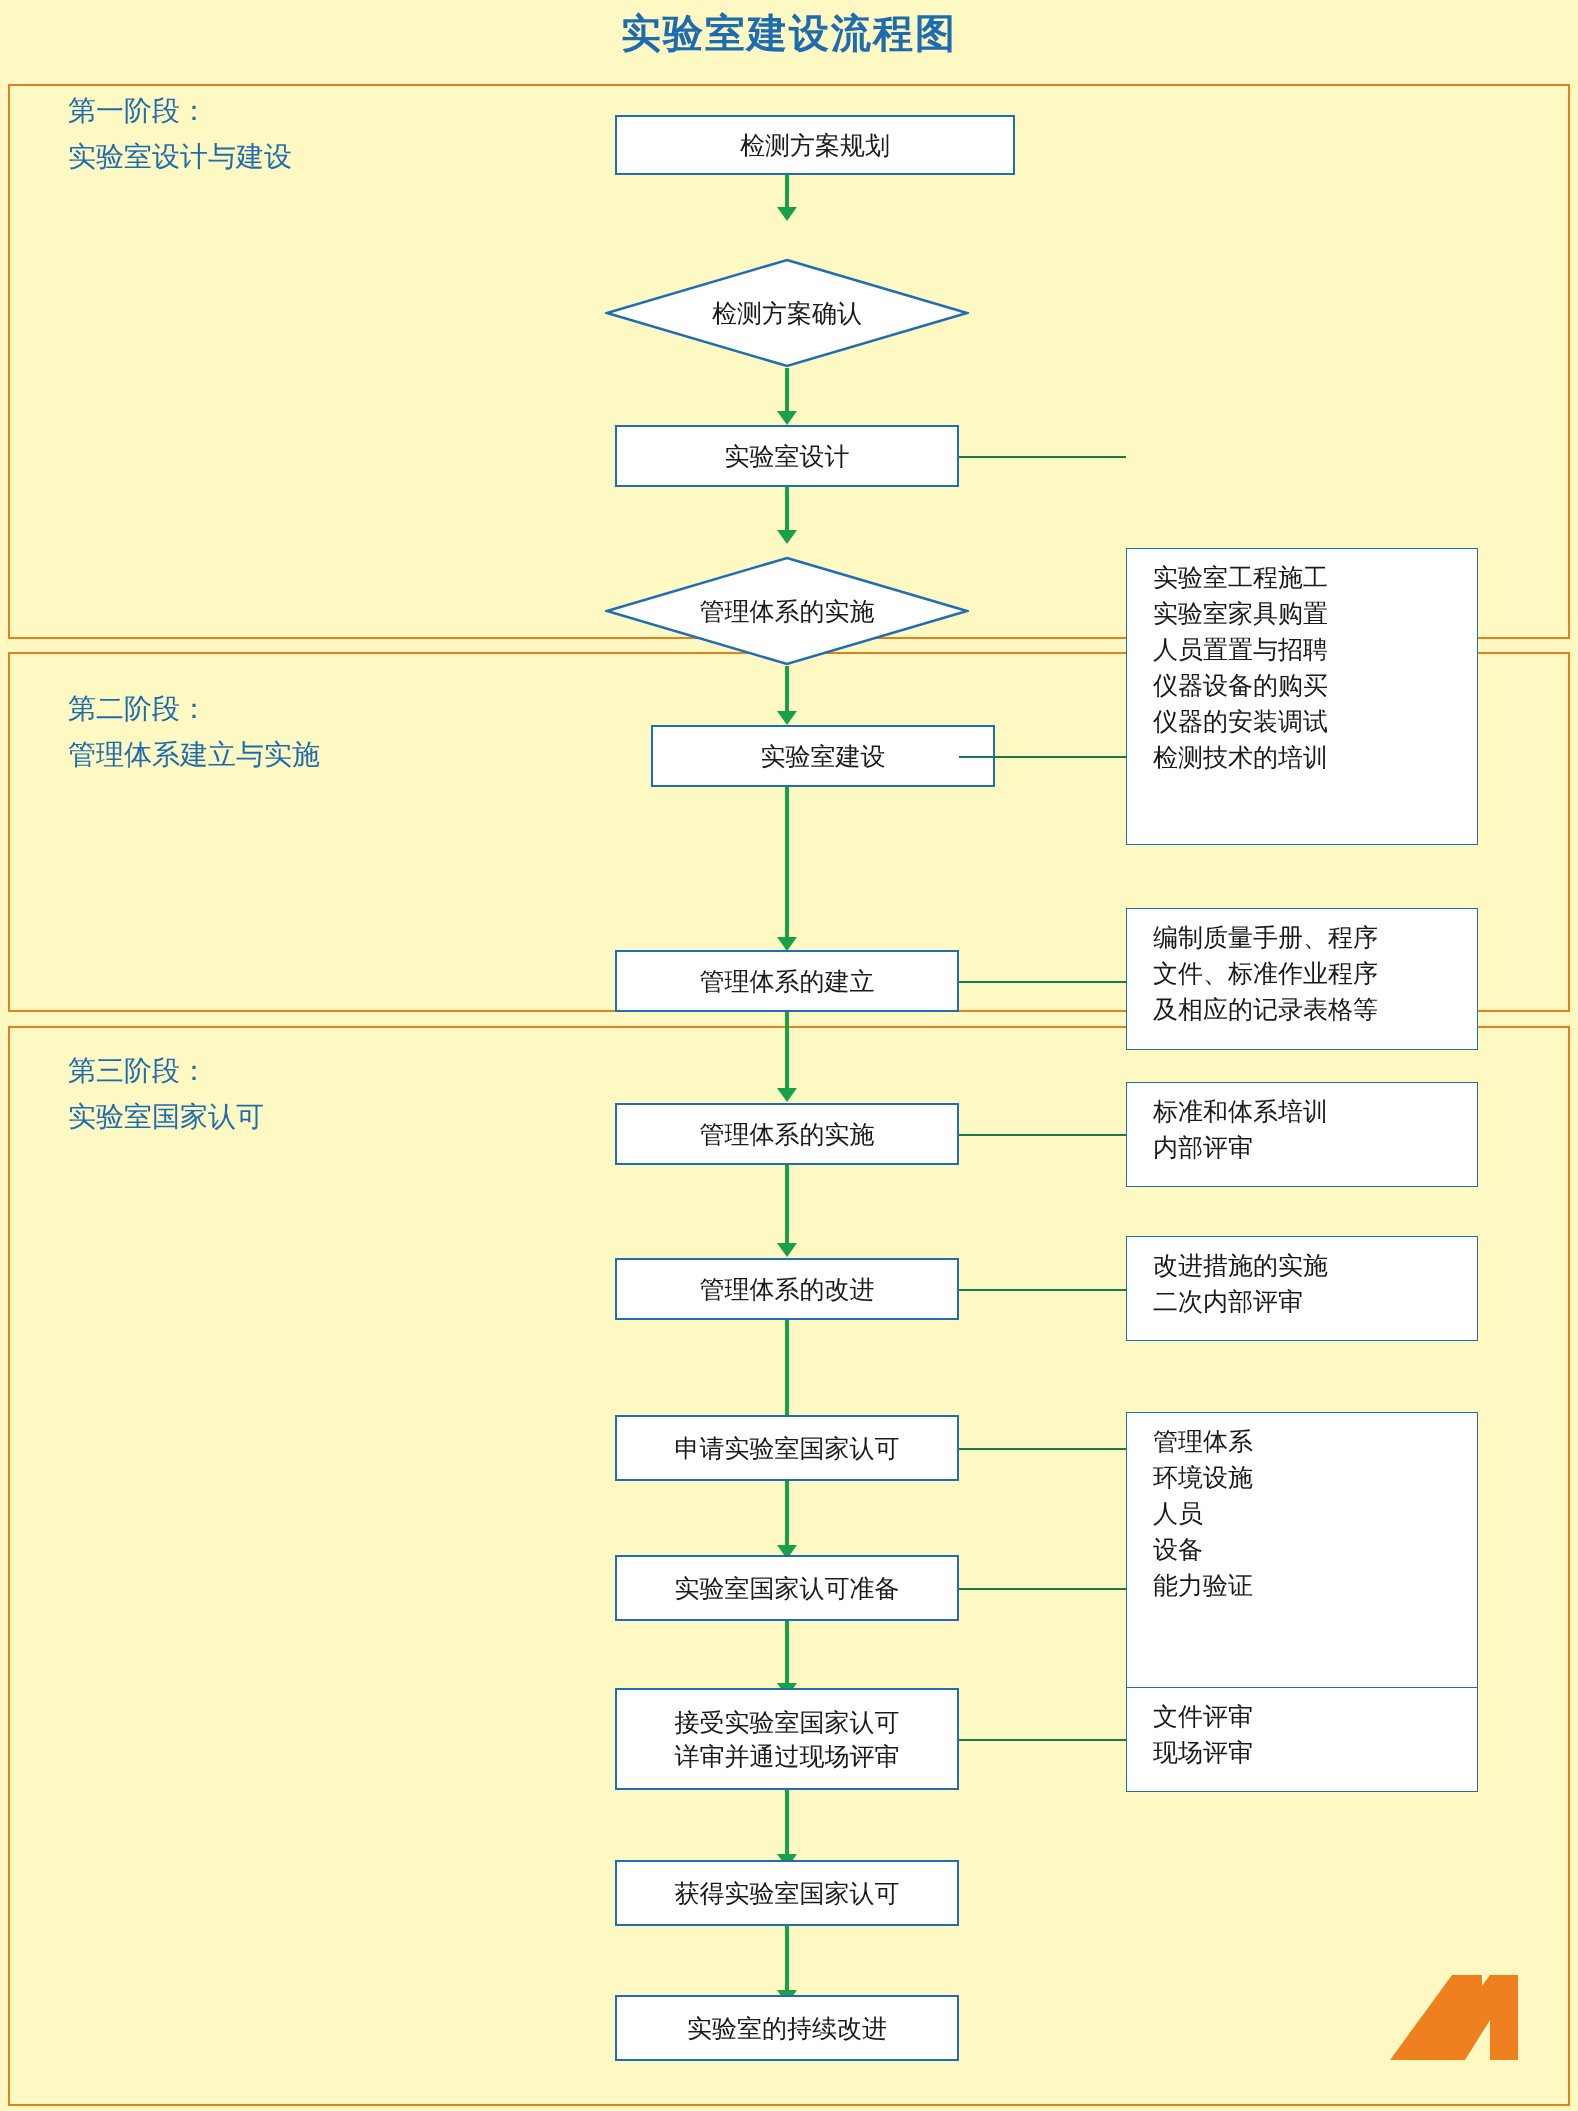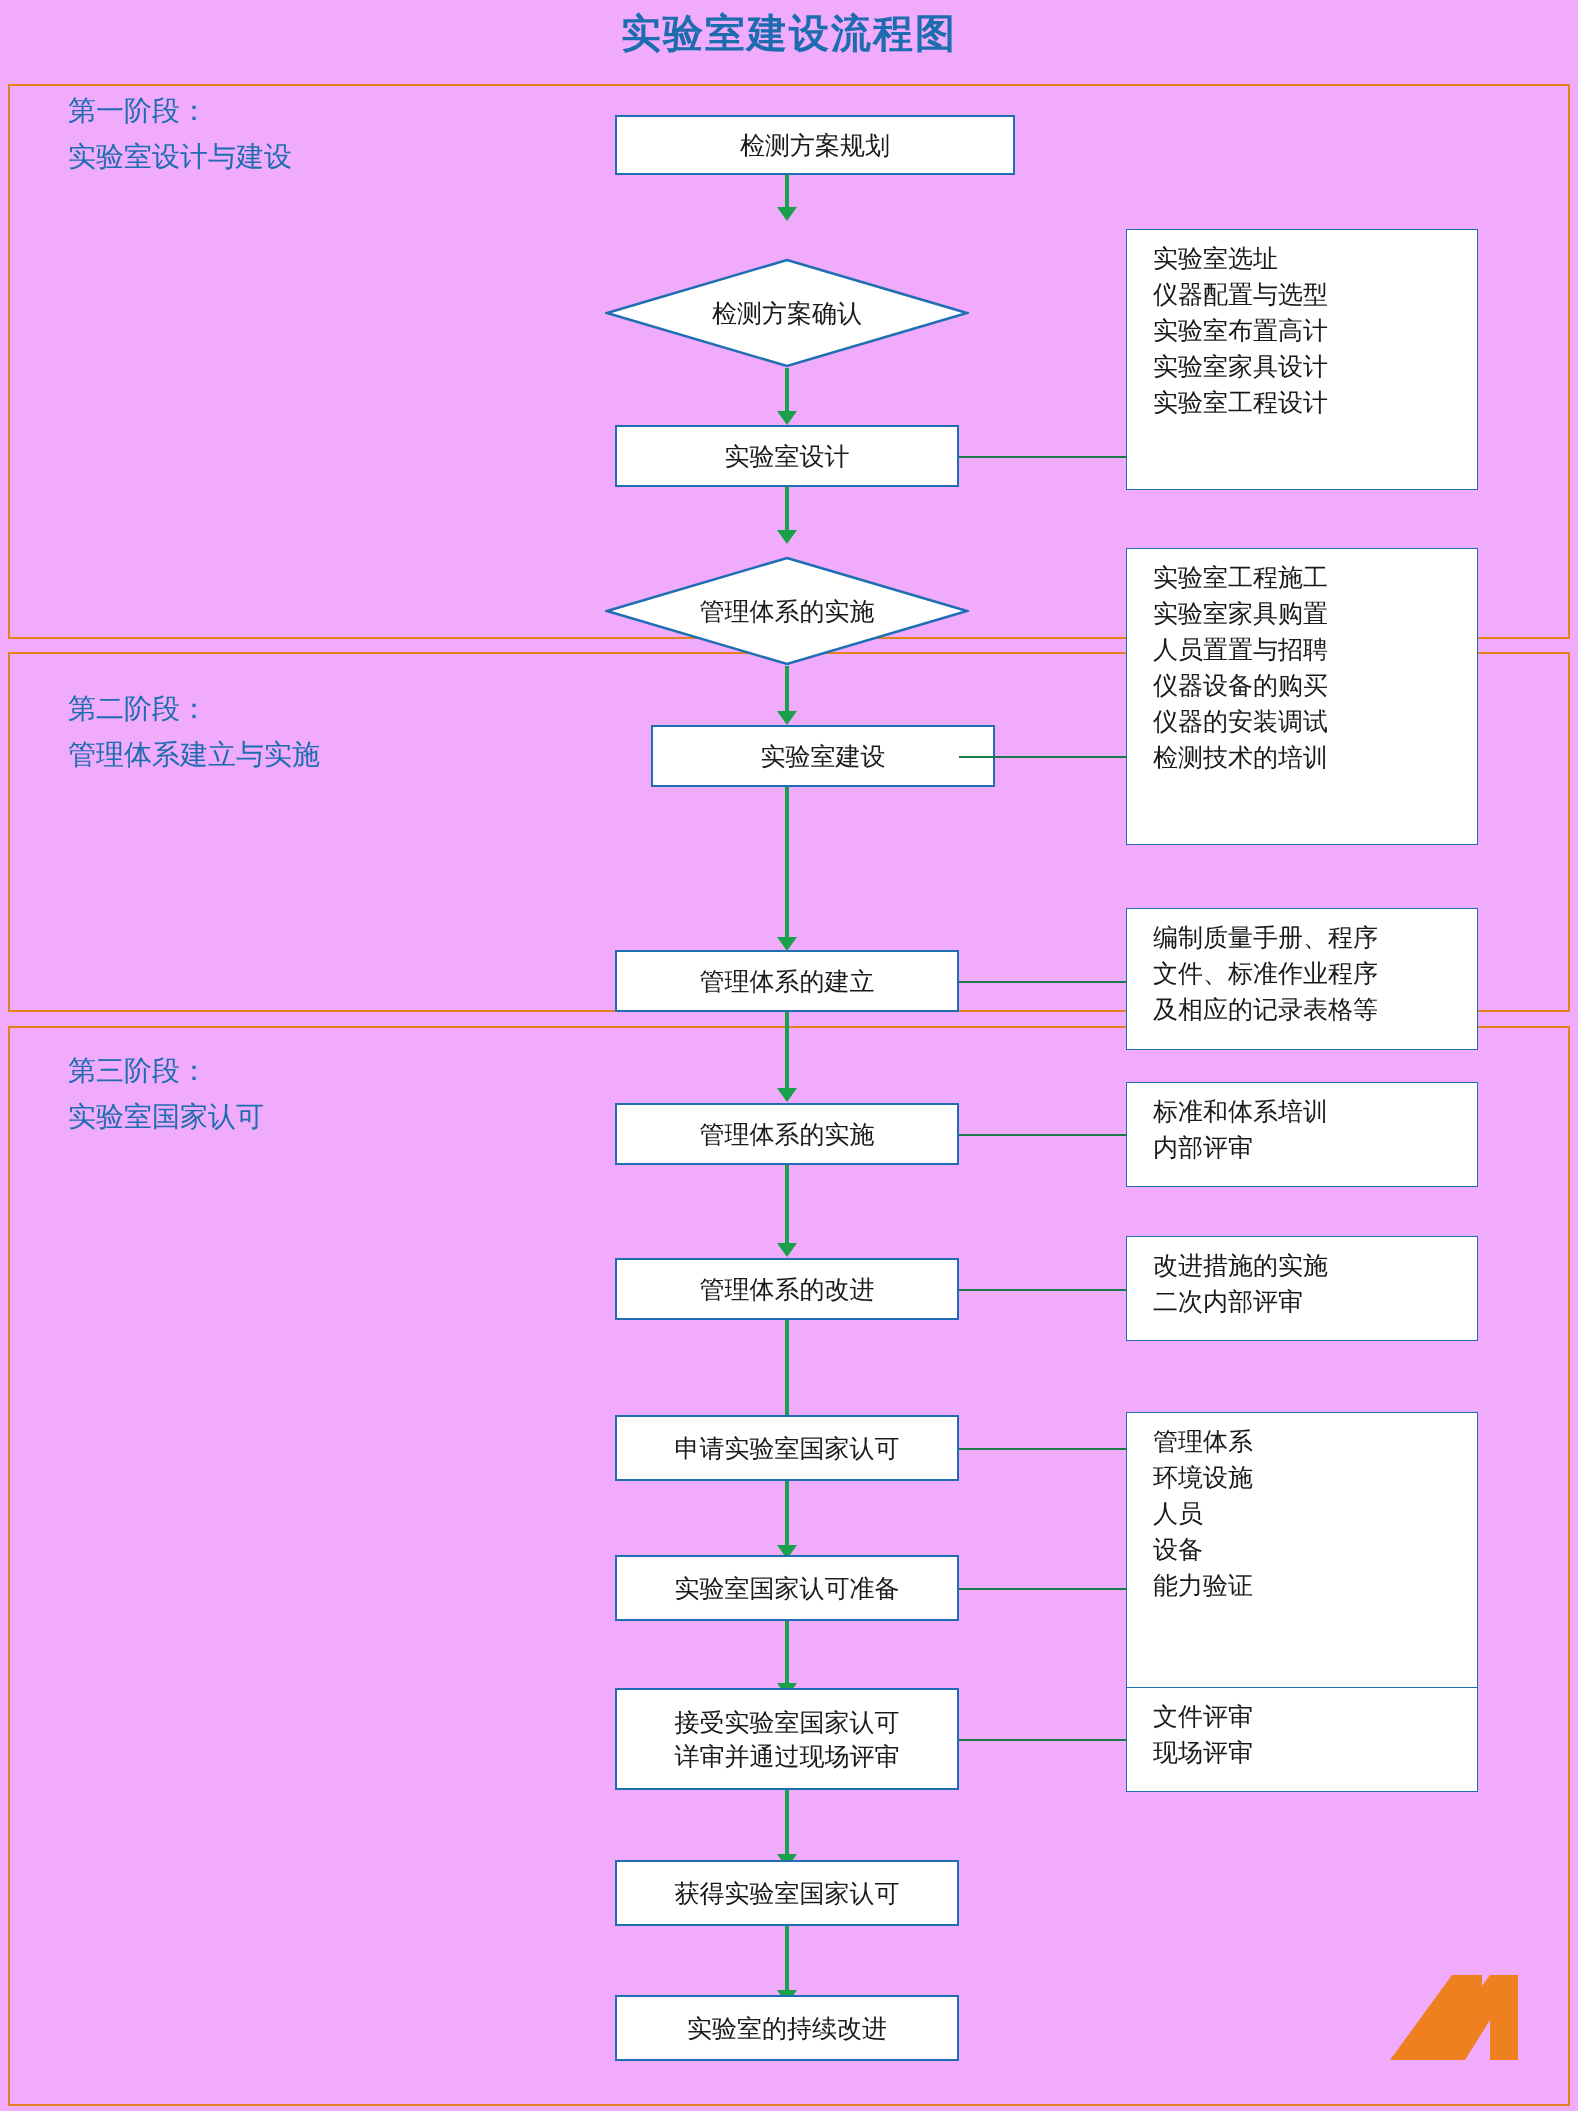--- a/index.html
+++ b/index.html
@@ -7,21 +7,21 @@
     padding: 0;
     background: #ffffff;
   }
   body {
     font-family: "Liberation Sans", "DejaVu Sans", sans-serif;
   }
   #page {
     position: relative;
     width: 1578px;
     height: 2111px;
-    background: #f0abfc;
+    background: #fef9c3;
     overflow: hidden;
   }
 
   
   #chart-title {
     position: absolute;
     left: 0;
     top: 6px;
     width: 1578px;
     text-align: center;
@@ -171,27 +171,20 @@
     <div class="diamond-label">检测方案确认</div>
   </div>
 
   <div class="v-arrow" style="left:785px; top:368px; width:4px; height:45px;"></div>
   <div class="arrow-head" style="left:777px; top:411px;"></div>
 
   <div class="node" style="left:615px; top:425px; width:344px; height:62px;">实验室设计</div>
 
   <div class="h-link" style="left:959px; top:456px; width:167px;"></div>
 
-  <div class="detail-box" style="left:1126px; top:229px; width:352px; height:261px;">
-    <div class="dline">实验室选址</div>
-    <div class="dline">仪器配置与选型</div>
-    <div class="dline">实验室布置高计</div>
-    <div class="dline">实验室家具设计</div>
-    <div class="dline">实验室工程设计</div>
-  </div>
 
   <div class="v-arrow" style="left:785px; top:487px; width:4px; height:45px;"></div>
   <div class="arrow-head" style="left:777px; top:530px;"></div>
 
   <div class="diamond-wrap" style="left:605px; top:556px; width:364px; height:110px;">
     <svg width="364" height="110" viewBox="0 0 364 110">
       <polygon points="182,2 362,55 182,108 2,55" fill="#ffffff" stroke="#1f6eb3" stroke-width="2.5"></polygon>
     </svg>
     <div class="diamond-label">管理体系的实施</div>
   </div>

